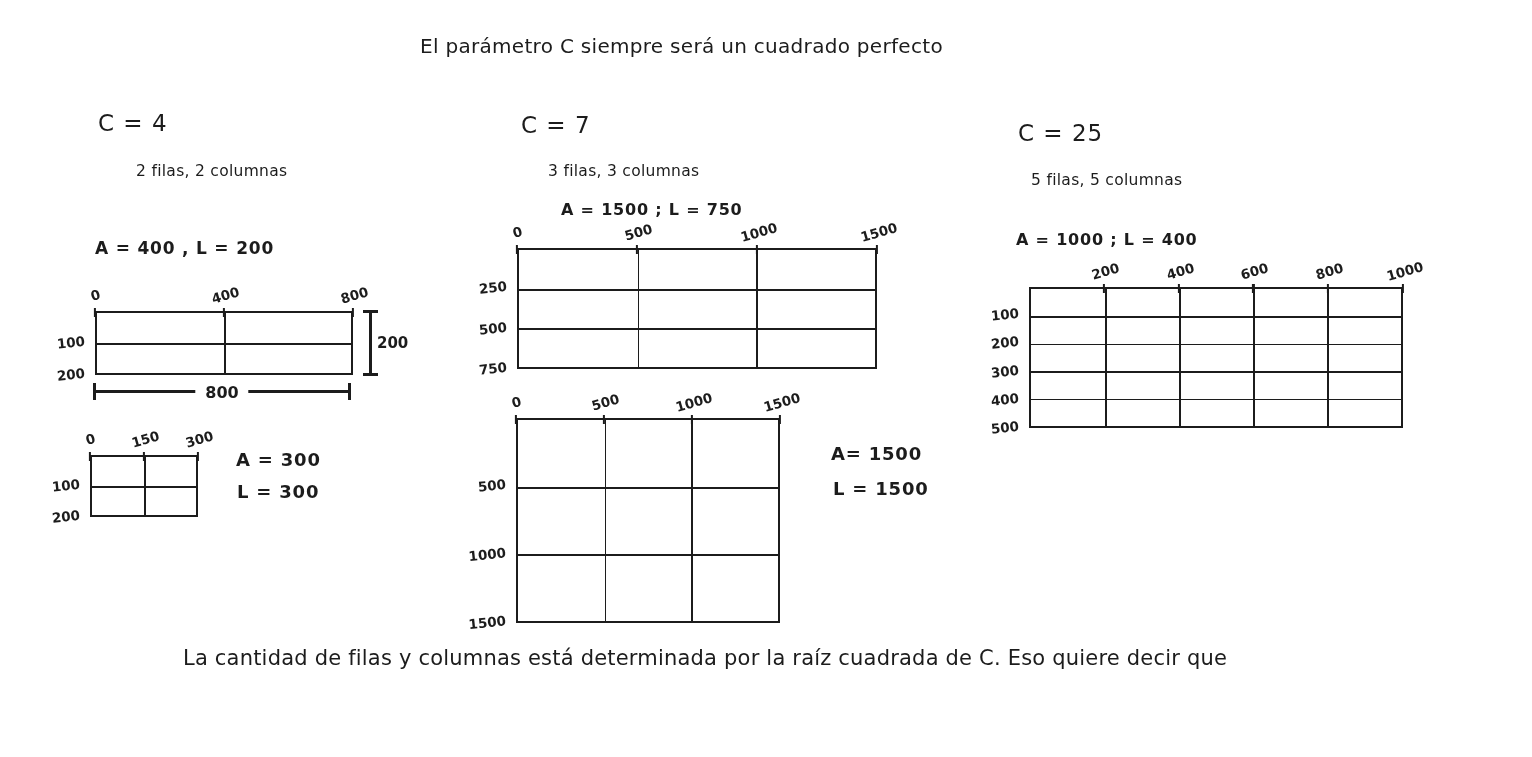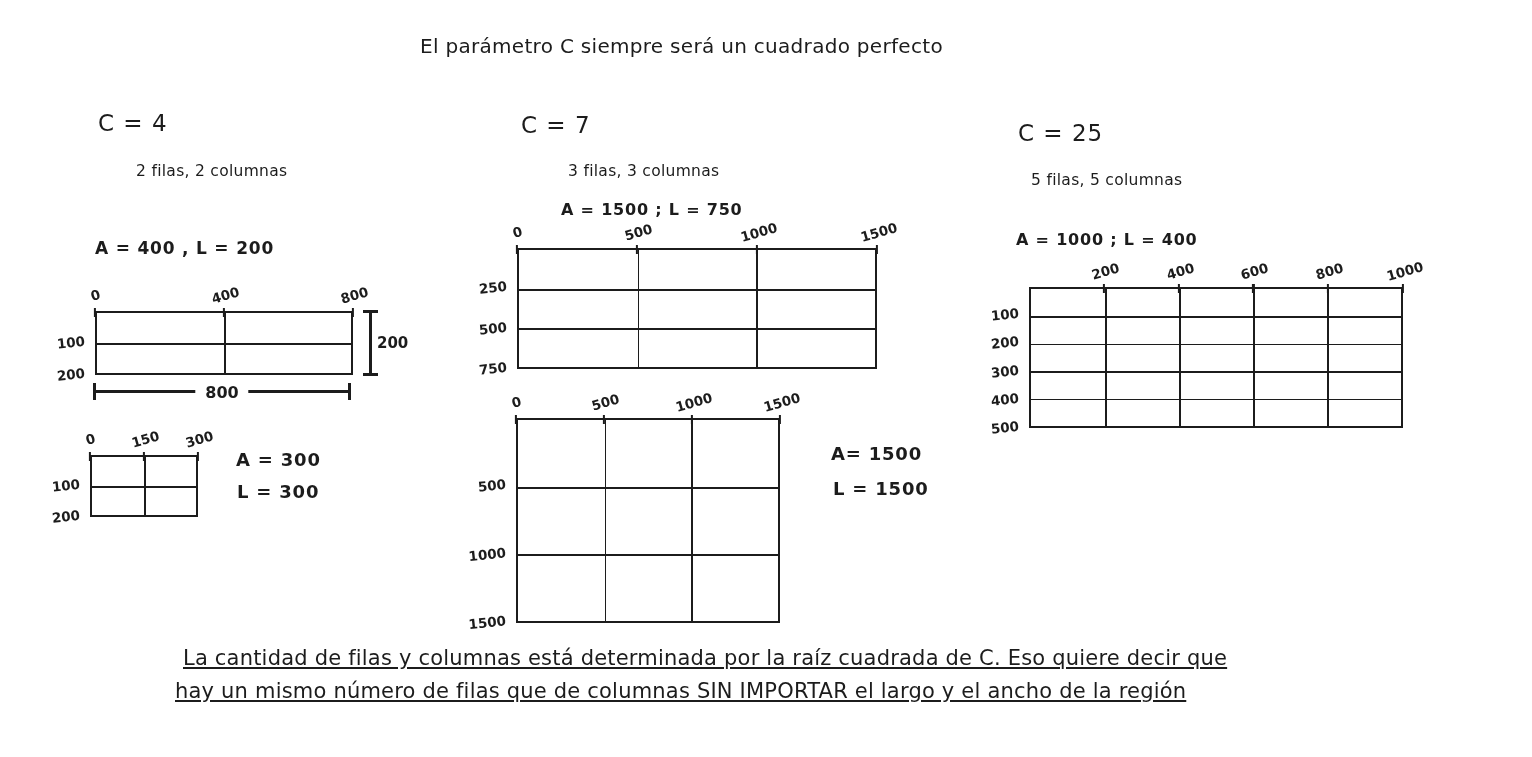--- a/index.html
+++ b/index.html
@@ -15,21 +15,21 @@
     margin: 0 auto;
   }
   .title {
     position:absolute; left:420px; top:34px;
     font-size:20px; font-weight:500; letter-spacing:.3px;
   }
   .chead { position:absolute; font-size:23px; font-weight:500; letter-spacing:1px; }
   .csub  { position:absolute; font-size:15.5px; font-weight:400; letter-spacing:.3px; }
   .al    { position:absolute; font-size:17px; font-weight:700; letter-spacing:.8px; }
   .side  { position:absolute; font-size:18px; font-weight:700; letter-spacing:.8px; }
-  .footer-line { position:absolute; font-size:21px; font-weight:500; letter-spacing:.2px;text-decoration:underline; }
+  .footer-line { position:absolute; font-size:21px; font-weight:500; letter-spacing:.2px; }
 
   
   .grid { position:absolute; }
   .gbox { position:absolute; inset:0; border:2px solid var(--ink); }
   .vline { position:absolute; top:0; bottom:0; width:1.7px; background:var(--ink); }
   .hline { position:absolute; left:0; right:0; height:1.7px; background:var(--ink); }
   .gtick { position:absolute; width:2.2px; height:9px; background:var(--ink); top:-3px; transform:translateX(-50%); }
   .glabel { position:absolute; font-weight:700; font-size:13.5px; white-space:nowrap; color:var(--ink); }
   .gtop  { top:-8px; transform:translate(-45%,-100%) rotate(-16deg); }
   .gleft { left:-10px; transform:translate(-100%,-55%) rotate(-6deg); }
@@ -89,21 +89,21 @@
       <span class="glabel gtop" style="left: 50%;">150</span>
       <div class="gtick" style="left: 100%;"></div>
       <span class="glabel gtop" style="left: 100%;">300</span>
       <span class="glabel gleft" style="top: 50%;">100</span>
       <span class="glabel gleft" style="top: 100%;">200</span>
     </div>
   <div class="side" style="left:236px; top:449px">A = 300</div>
   <div class="side" style="left:237px; top:481px">L = 300</div>
 
   <div class="chead" style="left:521px; top:112px">C = 7</div>
-  <div class="csub" style="left:568px; top:162px">3 filas, 3 columnas</div>
+  <div class="csub" style="left:548px; top:162px">3 filas, 3 columnas</div>
   <div class="al" style="left:561px; top:200px; font-size:16px">A = 1500 ;   L = 750</div>
 
   <div class="grid" style="left:517px; top:248px; width:360px; height:121px">
       <div class="gbox">
         <div class="vline" style="left: 33.3333%;"></div>
         <div class="vline" style="left: 66.6667%;"></div>
         <div class="hline" style="top: 33.3333%;"></div>
         <div class="hline" style="top: 66.6667%;"></div>
       </div>
       <div class="gtick" style="left: 0%;"></div>
@@ -167,15 +167,14 @@
       <div class="gtick" style="left: 100%;"></div>
       <span class="glabel gtop" style="left: 100%;">1000</span>
       <span class="glabel gleft" style="top: 20%;">100</span>
       <span class="glabel gleft" style="top: 40%;">200</span>
       <span class="glabel gleft" style="top: 60%;">300</span>
       <span class="glabel gleft" style="top: 80%;">400</span>
       <span class="glabel gleft" style="top: 100%;">500</span>
     </div>
 
   <div class="footer-line" style="left:183px; top:646px">La cantidad de filas y columnas está determinada por la raíz cuadrada de C. Eso quiere decir que</div>
-  <div class="footer-line" style="left:175px; top:679px">hay un mismo número de filas que de columnas SIN IMPORTAR el largo y el ancho de la región</div>
 
 </div>
 
 </body></html>

